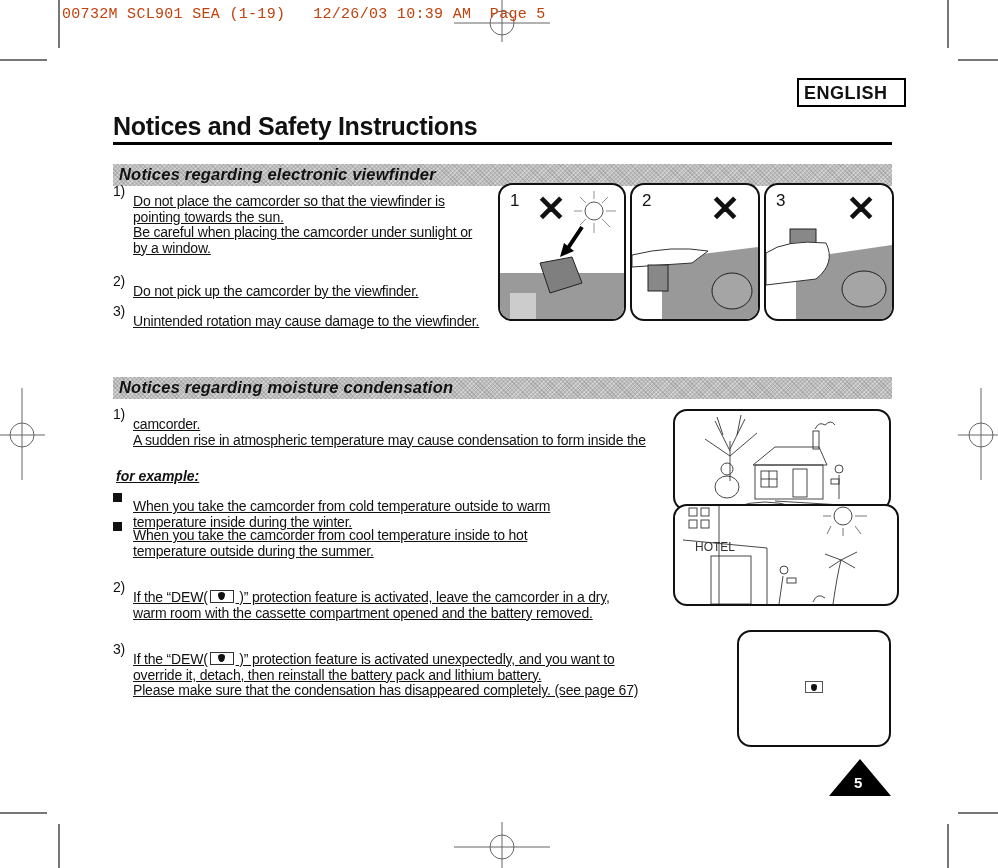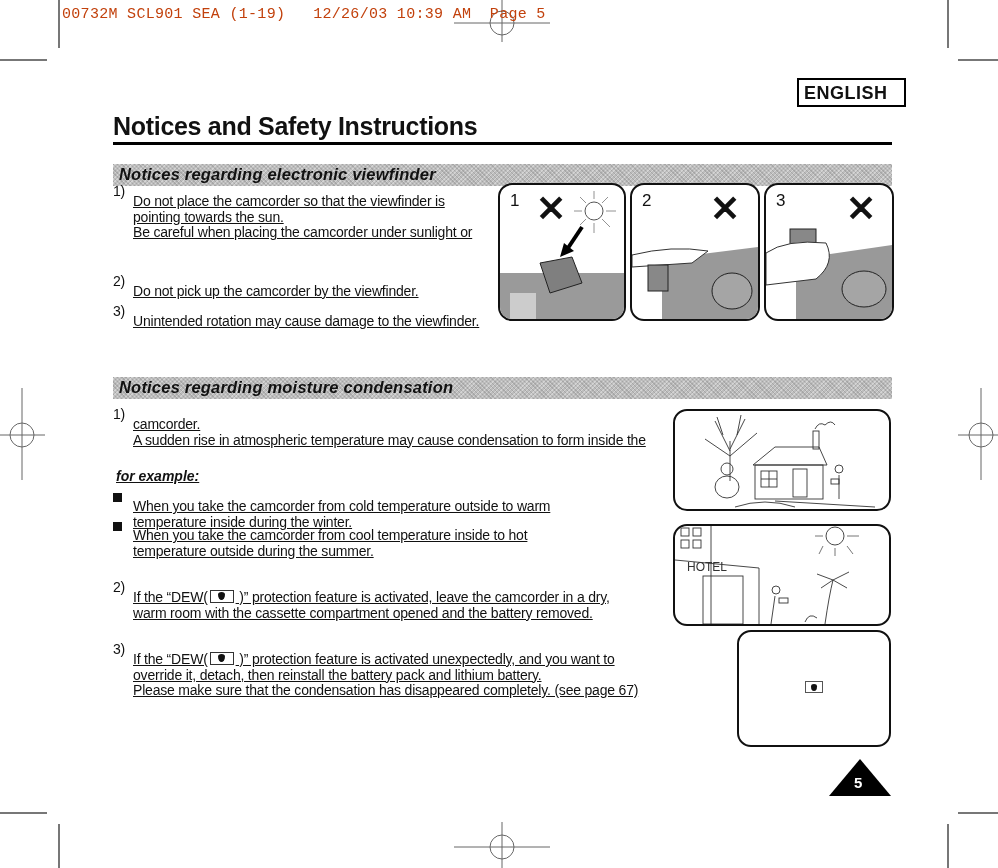--- a/index.html
+++ b/index.html
@@ -70,20 +70,21 @@
 <div class="section-bar" style="top:152px;margin-top:12px;">
   <span>Notices regarding electronic viewfinder</span>
 </div>
 
 <div class="item" style="left:113px;top:184px;">
   <span class="num">1)</span>
   <div class="txt">
     <div>Do not place the camcorder so that the viewfinder is</div>
     <div>pointing towards the sun.</div>
     <div>Be careful when placing the camcorder under sunlight or</div>
+    <div>by a window.</div>
   </div>
 </div>
 <div class="item" style="left:113px;top:274px;">
   <span class="num">2)</span>
   <div class="txt">
       <div>Do not pick up the camcorder by the viewfinder.</div>
     </div>
 </div>
 <div class="item" style="left:113px;top:304px;">
   <span class="num">3)</span>
@@ -199,21 +200,21 @@
       <rect x="118" y="58" width="14" height="28"></rect>
       <rect x="138" y="20" width="6" height="18"></rect>
         <path d="M140,18 q4,-8 10,-4 q6,-6 10,0"></path>
       <line x1="164" y1="64" x2="164" y2="88"></line>
         <circle cx="164" cy="58" r="4"></circle>
         <rect x="156" y="68" width="8" height="5"></rect>
       <path d="M100,90 L200,96 M60,96 Q90,86 120,96"></path>
     </g>
   </svg>
 </div>
-<div class="fig" style="left:673px;top:524px;width:214px;height:98px;">
+<div class="fig" style="left:673px;top:504px;width:214px;height:98px;padding-left:8px;">
   <svg width="214" height="98">
     <g fill="none" stroke="#333" stroke-width="0.9">
       <line x1="36" y1="0" x2="36" y2="98"></line>
         <line x1="0" y1="34" x2="84" y2="42"></line>
       <rect x="6" y="2" width="8" height="8"></rect>
         <rect x="18" y="2" width="8" height="8"></rect>
         <rect x="6" y="14" width="8" height="8"></rect>
         <rect x="18" y="14" width="8" height="8"></rect>
       <line x1="84" y1="42" x2="84" y2="98"></line>
         <rect x="28" y="50" width="40" height="48"></rect>

